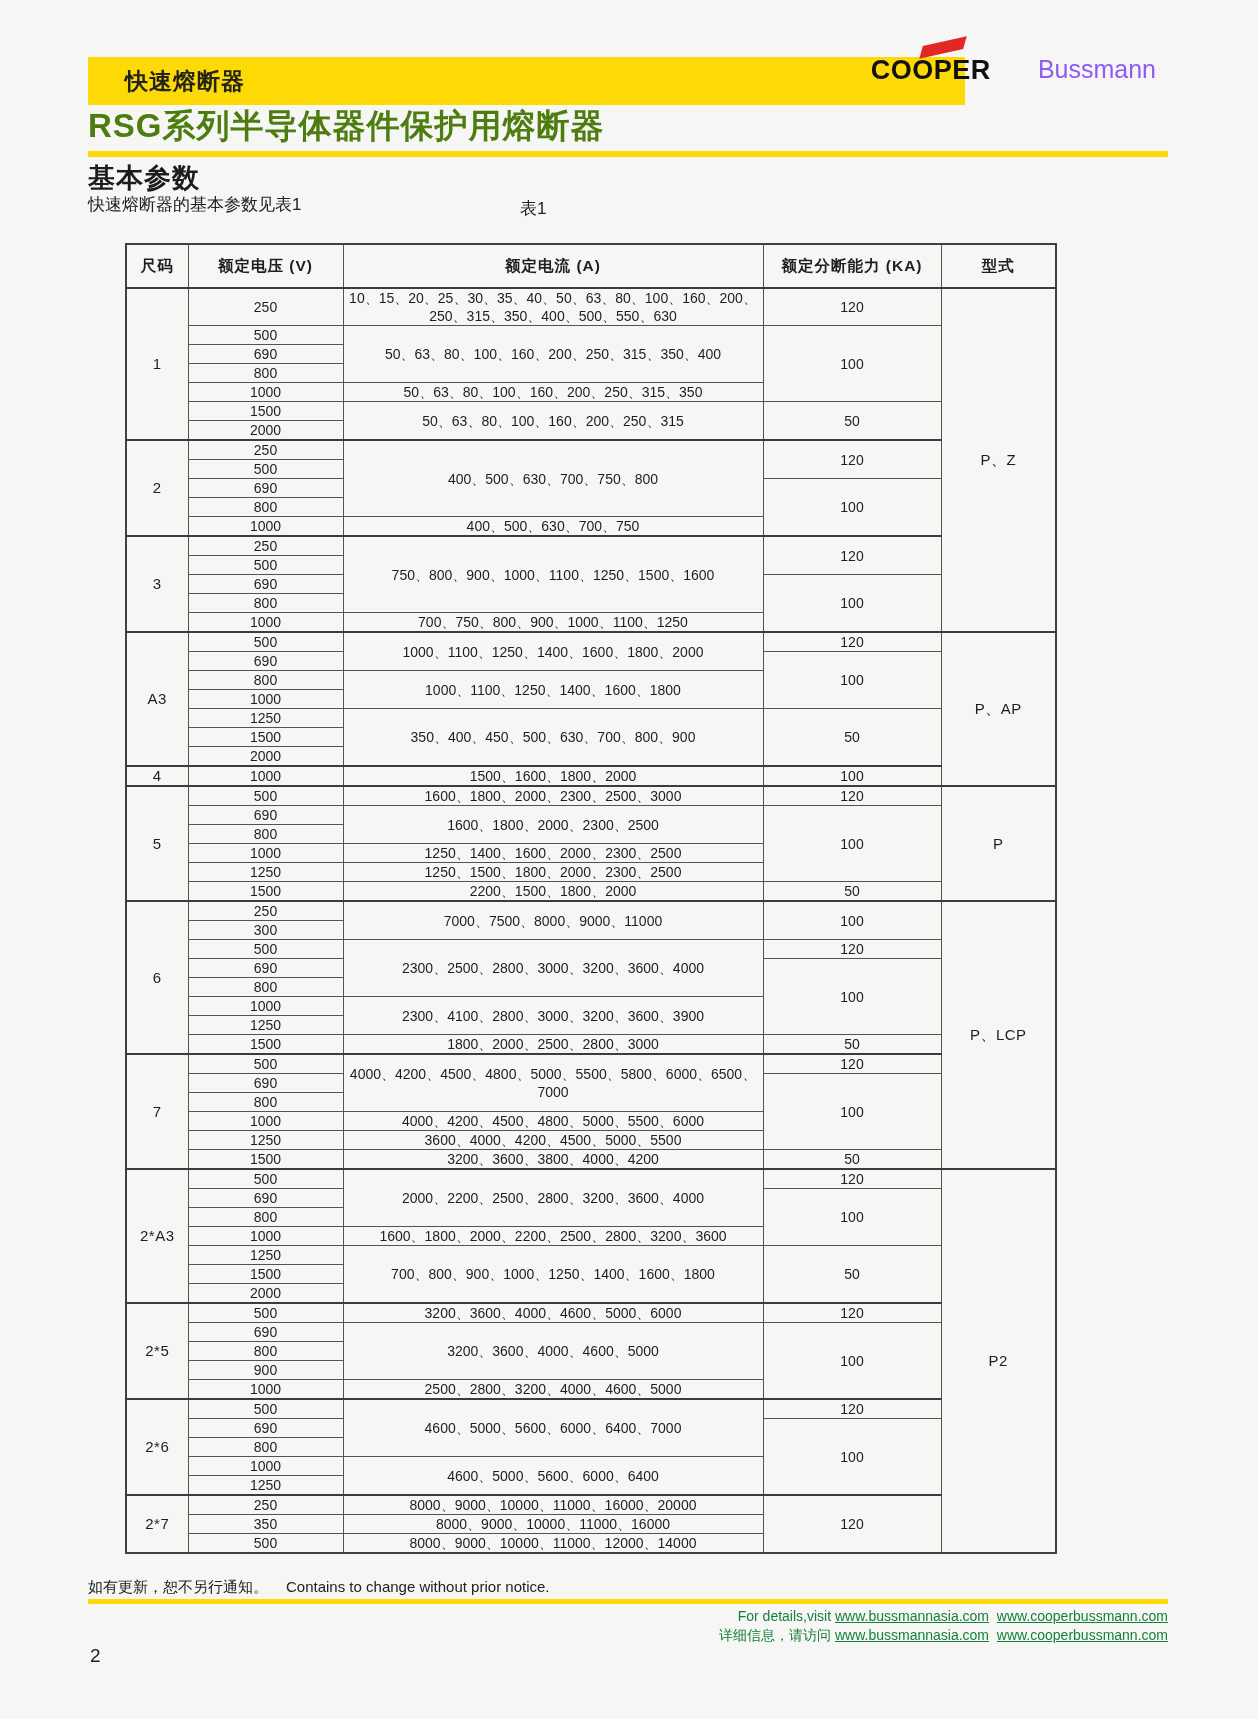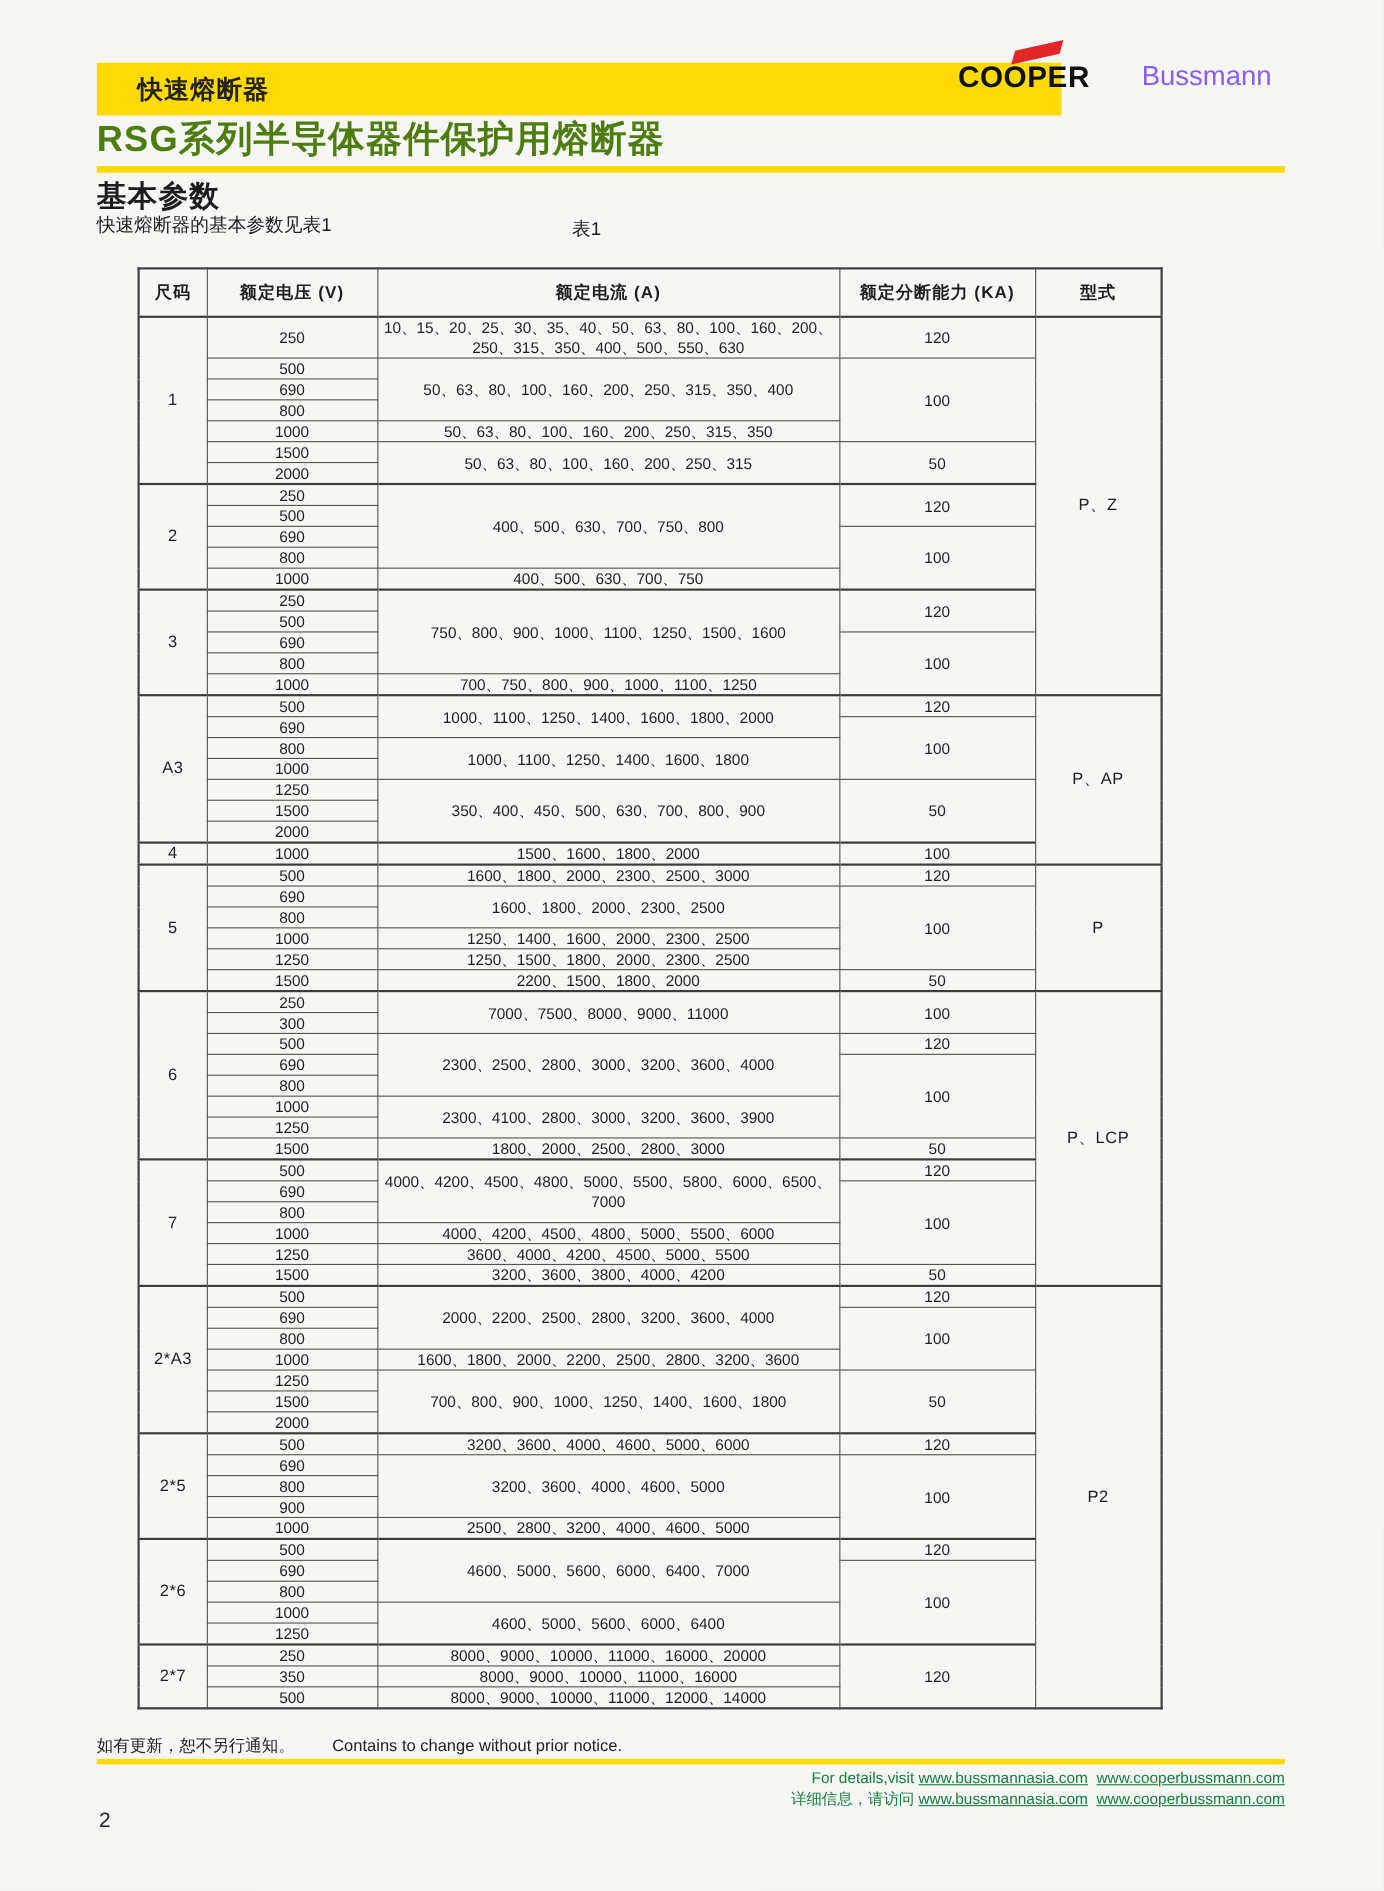--- a/index.html
+++ b/index.html
@@ -46,21 +46,21 @@
   table.spec th,table.spec td{border:1px solid #55534f;vertical-align:middle;overflow:hidden;}
   table.spec th{height:40px;font-size:15.5px;font-weight:bold;text-align:center;letter-spacing:1px;}
   table.spec tbody tr{height:19px;}
   table.spec td{text-align:center;line-height:18px;padding:0;}
   table.spec td.a{text-align:center;padding:0 3px;line-height:18px;}
   table.spec td.size,table.spec td.type{font-size:15px;letter-spacing:0.5px;}
   table.spec tbody tr.g td{border-top:2px solid #3c3c3a;}
 
   
   .notice{position:absolute;left:88px;top:1578px;font-size:15px;color:#222;}
-  .notice .en{margin-left:34px;}
+  .notice .en{margin-left:18px;}
   .links{position:absolute;right:90px;top:1607px;text-align:right;font-size:14px;color:#15803d;line-height:19px;}
   .links u{text-decoration:underline;cursor:pointer;}
   .pagenum{position:absolute;left:90px;top:1645px;font-size:19px;color:#222;}
 </style>
 </head>
 <body>
 
 <div class="page">
 
   <div class="topbar">

